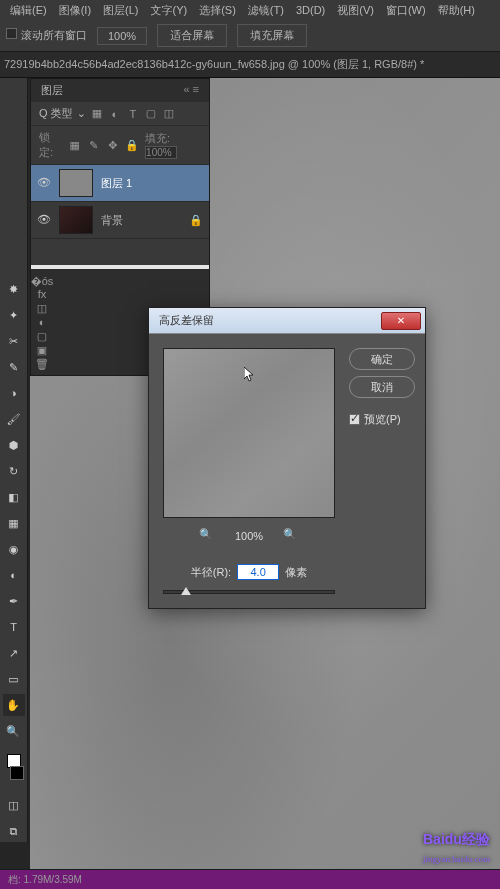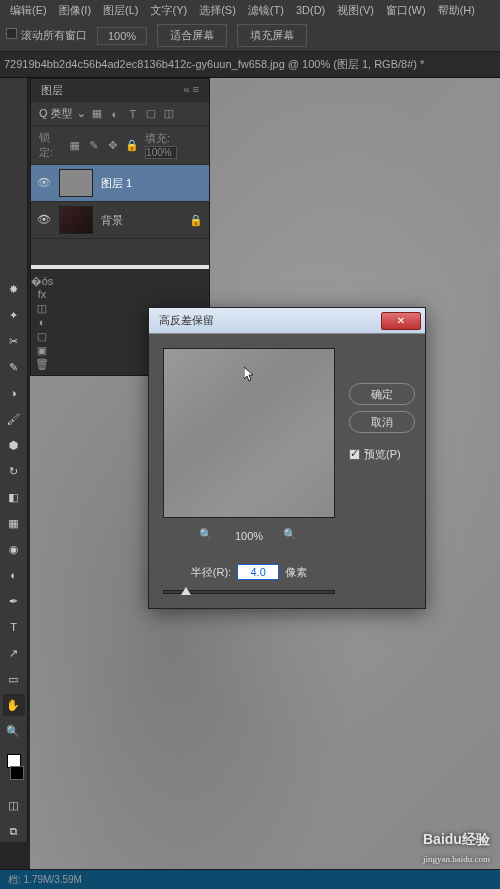--- a/index.html
+++ b/index.html
@@ -50,30 +50,30 @@
     .dlg-close { width: 40px; height: 18px; background: linear-gradient(#e07070,#c03030); border: 1px solid #802020; border-radius: 2px; color: #fff; display: flex; align-items: center; justify-content: center; font-size: 10px; }
     .dlg-body { padding: 14px; display: flex; gap: 14px; }
     .preview { width: 172px; }
     .preview-img { width: 172px; height: 170px; background: linear-gradient(140deg, #9a9a9a 0%, #888888 40%, #949494 70%, #8a8a8a 100%); border: 1px solid #222; }
     .zoom-ctrl { display: flex; align-items: center; justify-content: center; gap: 20px; margin-top: 10px; color: #ddd; }
     .mag { width: 16px; height: 16px; cursor: pointer; }
     .radius-row { display: flex; align-items: center; gap: 6px; margin-top: 20px; color: #ddd; justify-content: center; }
     .radius-row input { width: 42px; background: #fff; color: #1060d0; border: 1px solid #1060d0; padding: 1px 3px; font-size: 11px; text-align: center; }
     .slider { margin-top: 10px; height: 4px; background: #3a3a3a; border: 1px solid #222; position: relative; }
     .slider-thumb { position: absolute; left: 10%; top: -4px; width: 0; height: 0; border-left: 5px solid transparent; border-right: 5px solid transparent; border-bottom: 8px solid #ddd; }
-    .dlg-btns { display: flex; flex-direction: column; gap: 6px; margin-top: 35px; }
+    .dlg-btns { display: flex; flex-direction: column; gap: 6px; }
     .dlg-btn { width: 66px; height: 22px; background: #535353; border: 1px solid #888; border-radius: 11px; color: #ddd; display: flex; align-items: center; justify-content: center; cursor: pointer; }
     .dlg-chk { display: flex; align-items: center; gap: 4px; margin-top: 8px; color: #ddd; }
     .dlg-chk .chk-box { background: #ddd; position: relative; }
     .dlg-chk .chk-box::after { content: "✓"; position: absolute; top: -3px; left: 0; color: #333; font-size: 11px; }
     .cursor { position: absolute; left: 244px; top: 289px; width: 12px; height: 16px; color: #fff; pointer-events: none; }
     
-    .statusbar { position: absolute; bottom: 0; left: 0; right: 0; height: 20px; background: #0c4a6e; border-top: 1px solid #1a1a1a; display: flex; align-items: center; padding: 0 8px; color: #999; font-size: 10px; }
-    
-    .watermark { position: absolute; bottom: 24px; right: 10px; color: #e5e5e5; font-size: 14px; font-weight: bold; text-shadow: 0 0 4px rgba(0,0,0,0.8); }
+    .statusbar { position: absolute; bottom: 0; left: 0; right: 0; height: 20px; background: #701a75; border-top: 1px solid #1a1a1a; display: flex; align-items: center; padding: 0 8px; color: #999; font-size: 10px; }
+    
+    .watermark { position: absolute; bottom: 24px; right: 10px; color: #8b5cf6; font-size: 14px; font-weight: bold; text-shadow: 0 0 4px rgba(0,0,0,0.8); }
     .watermark .sub { font-size: 9px; font-weight: normal; font-family: Liberation Serif, serif; }
   </style>
 </head>
 <body>
 
 <div class="menubar">
   <span>编辑(E)</span>
   <span>图像(I)</span>
   <span>图层(L)</span>
   <span>文字(Y)</span>

